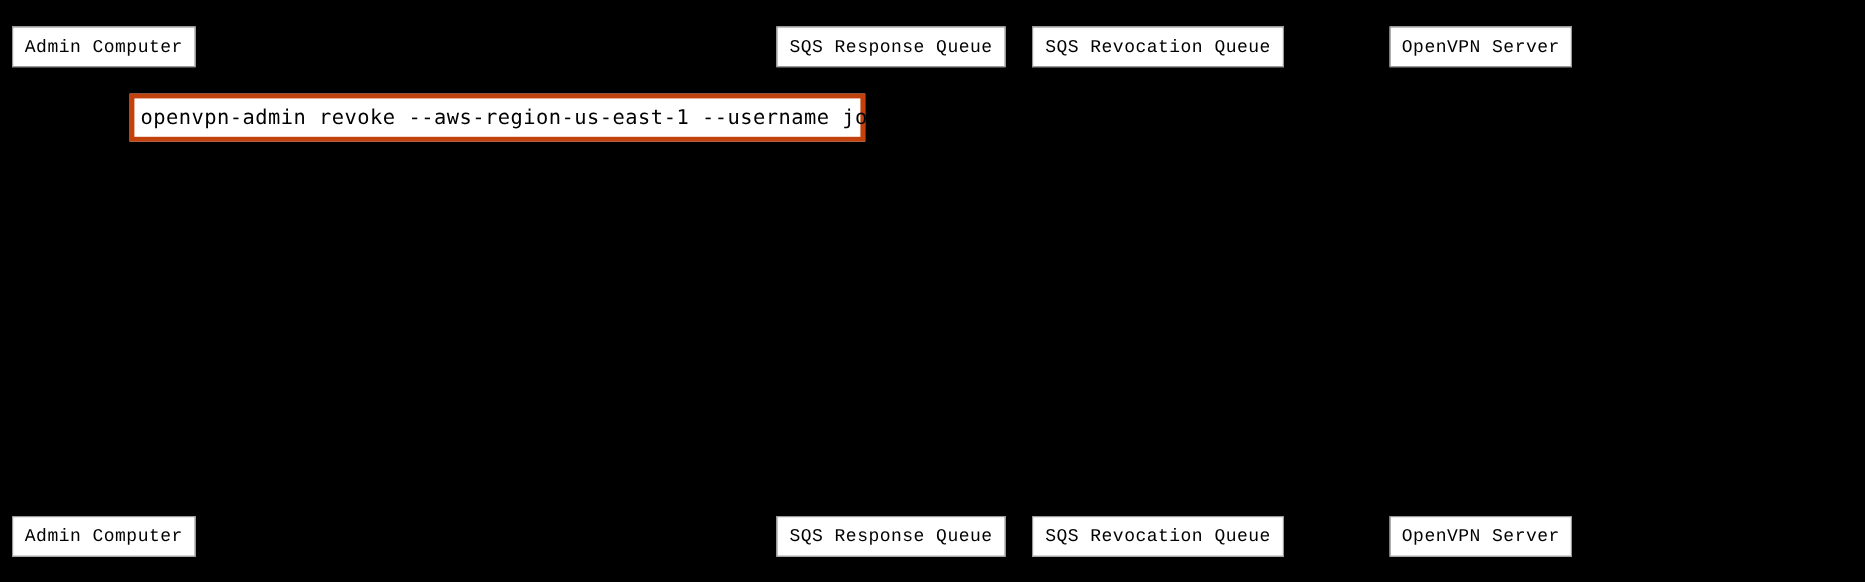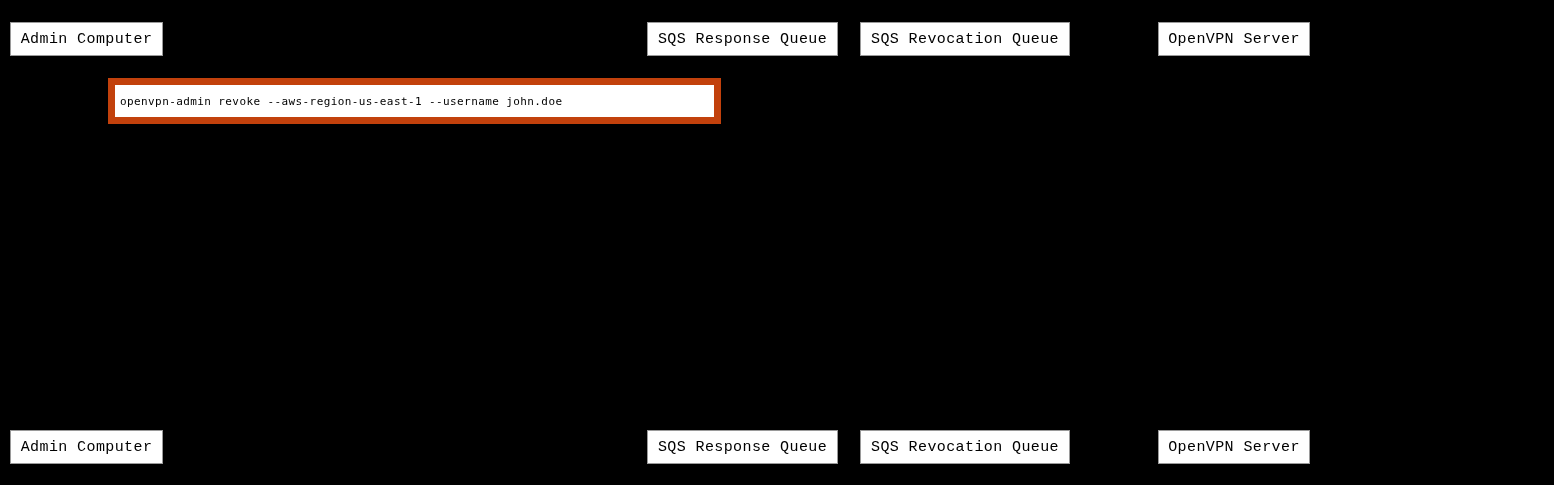--- a/index.html
+++ b/index.html
@@ -48,24 +48,24 @@
     position: absolute;
     width: 1px;
     background: transparent;
   }
 
   
   .note-box {
     position: absolute;
     box-sizing: border-box;
     background: #ffffff;
-    border: 7px solid #c2410c;
+    border: 4px solid #c2410c;
     color: #000000;
     font-family: "DejaVu Sans Mono", "Liberation Mono", monospace;
-    font-size: 11px;
+    font-size: 17px;
     line-height: 1;
     letter-spacing: 0.4px;
     display: flex;
     align-items: center;
     justify-content: flex-start;
     padding: 16px 5px;
     white-space: pre;
     user-select: none;
   }
 </style>

